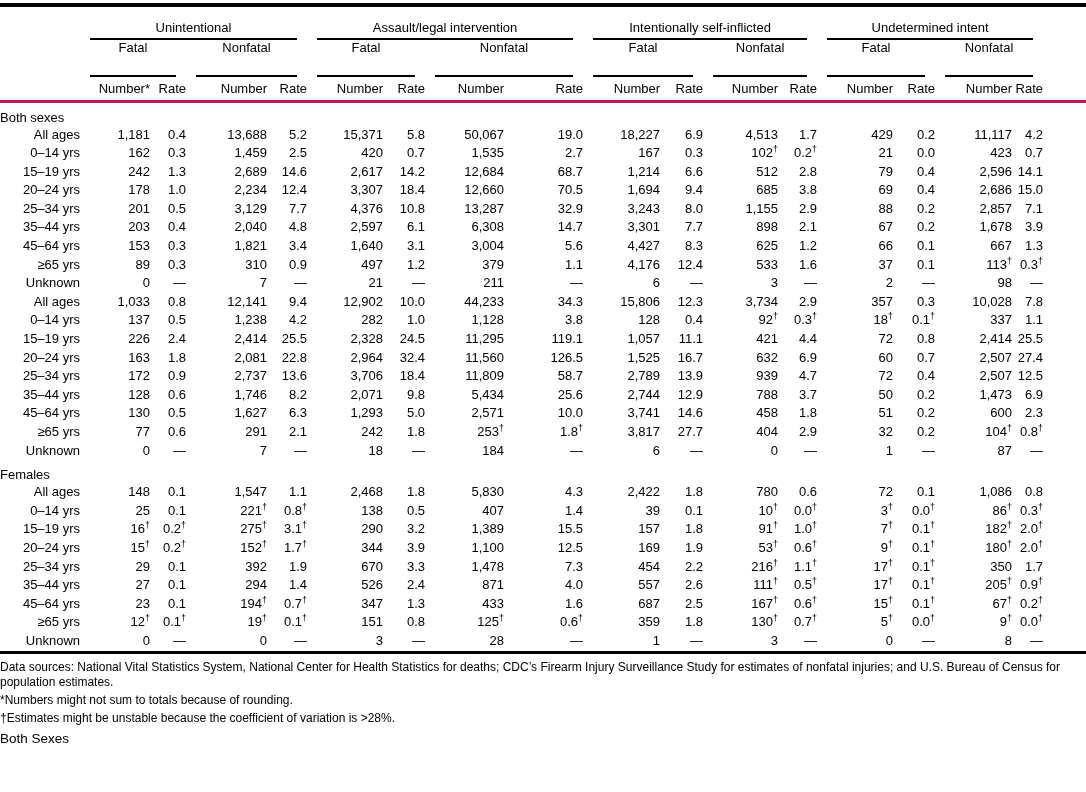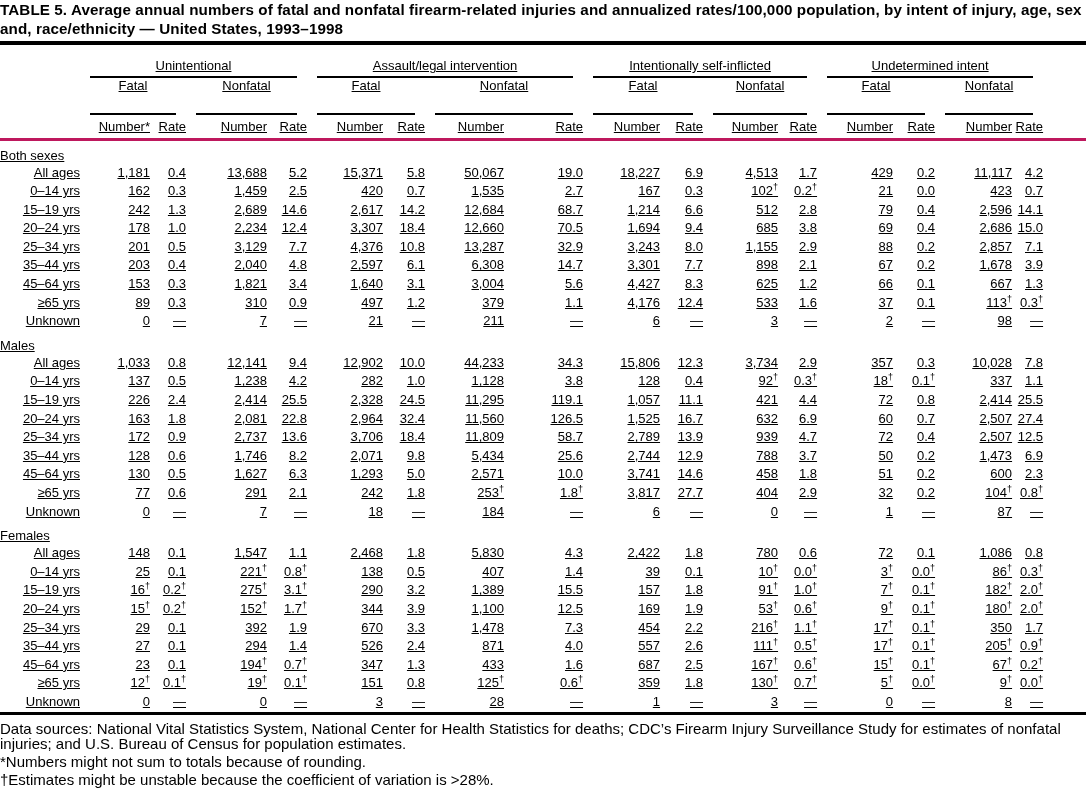--- a/index.html
+++ b/index.html
@@ -12,21 +12,20 @@
   .page { width: 1086px; height: 792px; overflow: hidden; }
   .title {
     font-weight: 700; font-size: 15.2px; line-height: 18.5px;
     padding-top: 1px; letter-spacing: 0.1px;
   }
   .title-rule { height: 4px; background: #000; margin-top: 3px; }
   table.tbl {
     border-collapse: collapse; table-layout: fixed;
     width: 1086px; margin-top: 11px;
     border-bottom: 3px solid #000;
-    text-decoration: underline;
   }
   th, td { padding: 0; font-weight: 400; font-size: 13px; white-space: nowrap; }
   thead th { vertical-align: bottom; }
   tr.group-row th { height: 22px; }
   tr.sub-row th { height: 26px; }
   .grp-cell div {
     border-bottom: 2px solid #000; text-align: center;
     padding-bottom: 3px; margin: 0 10px;
   }
   .sub-cell div {
@@ -36,30 +35,29 @@
   tr.measure-row th {
     height: 24px; text-align: right;
     border-bottom: 3px solid #be185d; padding-bottom: 4px;
   }
   tbody td { text-align: right; line-height: 18.6px; }
   tbody td.rowlabel { text-align: right; }
   tbody tr.section-row td {
     text-align: left; padding-top: 6px; line-height: 17px;
   }
   sup { font-size: 9px; line-height: 0; vertical-align: super; }
-  .footnotes { font-size: 15px; line-height: 15px; margin-top: 6px; }
+  .footnotes { font-size: 12px; line-height: 15px; margin-top: 6px; }
   .footnotes .fn { margin-bottom: 3px; }
   .next-section { font-size: 13.5px; margin-top: 5px; }
 </style>
 </head>
 <body>
 
 <div class="page">
 
-  <div class="title">TABLE 5. Average annual numbers of fatal and nonfatal firearm-related injuries and annualized rates/100,000 population, by intent of injury, age, sex and, race/ethnicity — United States, 1993–1998</div>
   <div class="title-rule"></div>
 
   <table class="tbl">
     <colgroup>
       <col style="width:80px">
         <col style="width:70px">
         <col style="width:36px">
       <col style="width:81px">
         <col style="width:40px">
         <col style="width:76px">
@@ -319,23 +317,20 @@
           <td class="num">6</td>
           <td class="rate">—</td>
           <td class="num">3</td>
           <td class="rate">—</td>
           <td class="num">2</td>
           <td class="rate">—</td>
           <td class="num">98</td>
           <td class="rate">—</td>
           <td></td>
         </tr>
-        <tr class="section-row">
-          <td colspan="18">Males</td>
-        </tr>
         <tr>
           <td class="rowlabel">All ages</td>
           <td class="num">1,033</td>
           <td class="rate">0.8</td>
           <td class="num">12,141</td>
           <td class="rate">9.4</td>
           <td class="num">12,902</td>
           <td class="rate">10.0</td>
           <td class="num">44,233</td>
           <td class="rate">34.3</td>

